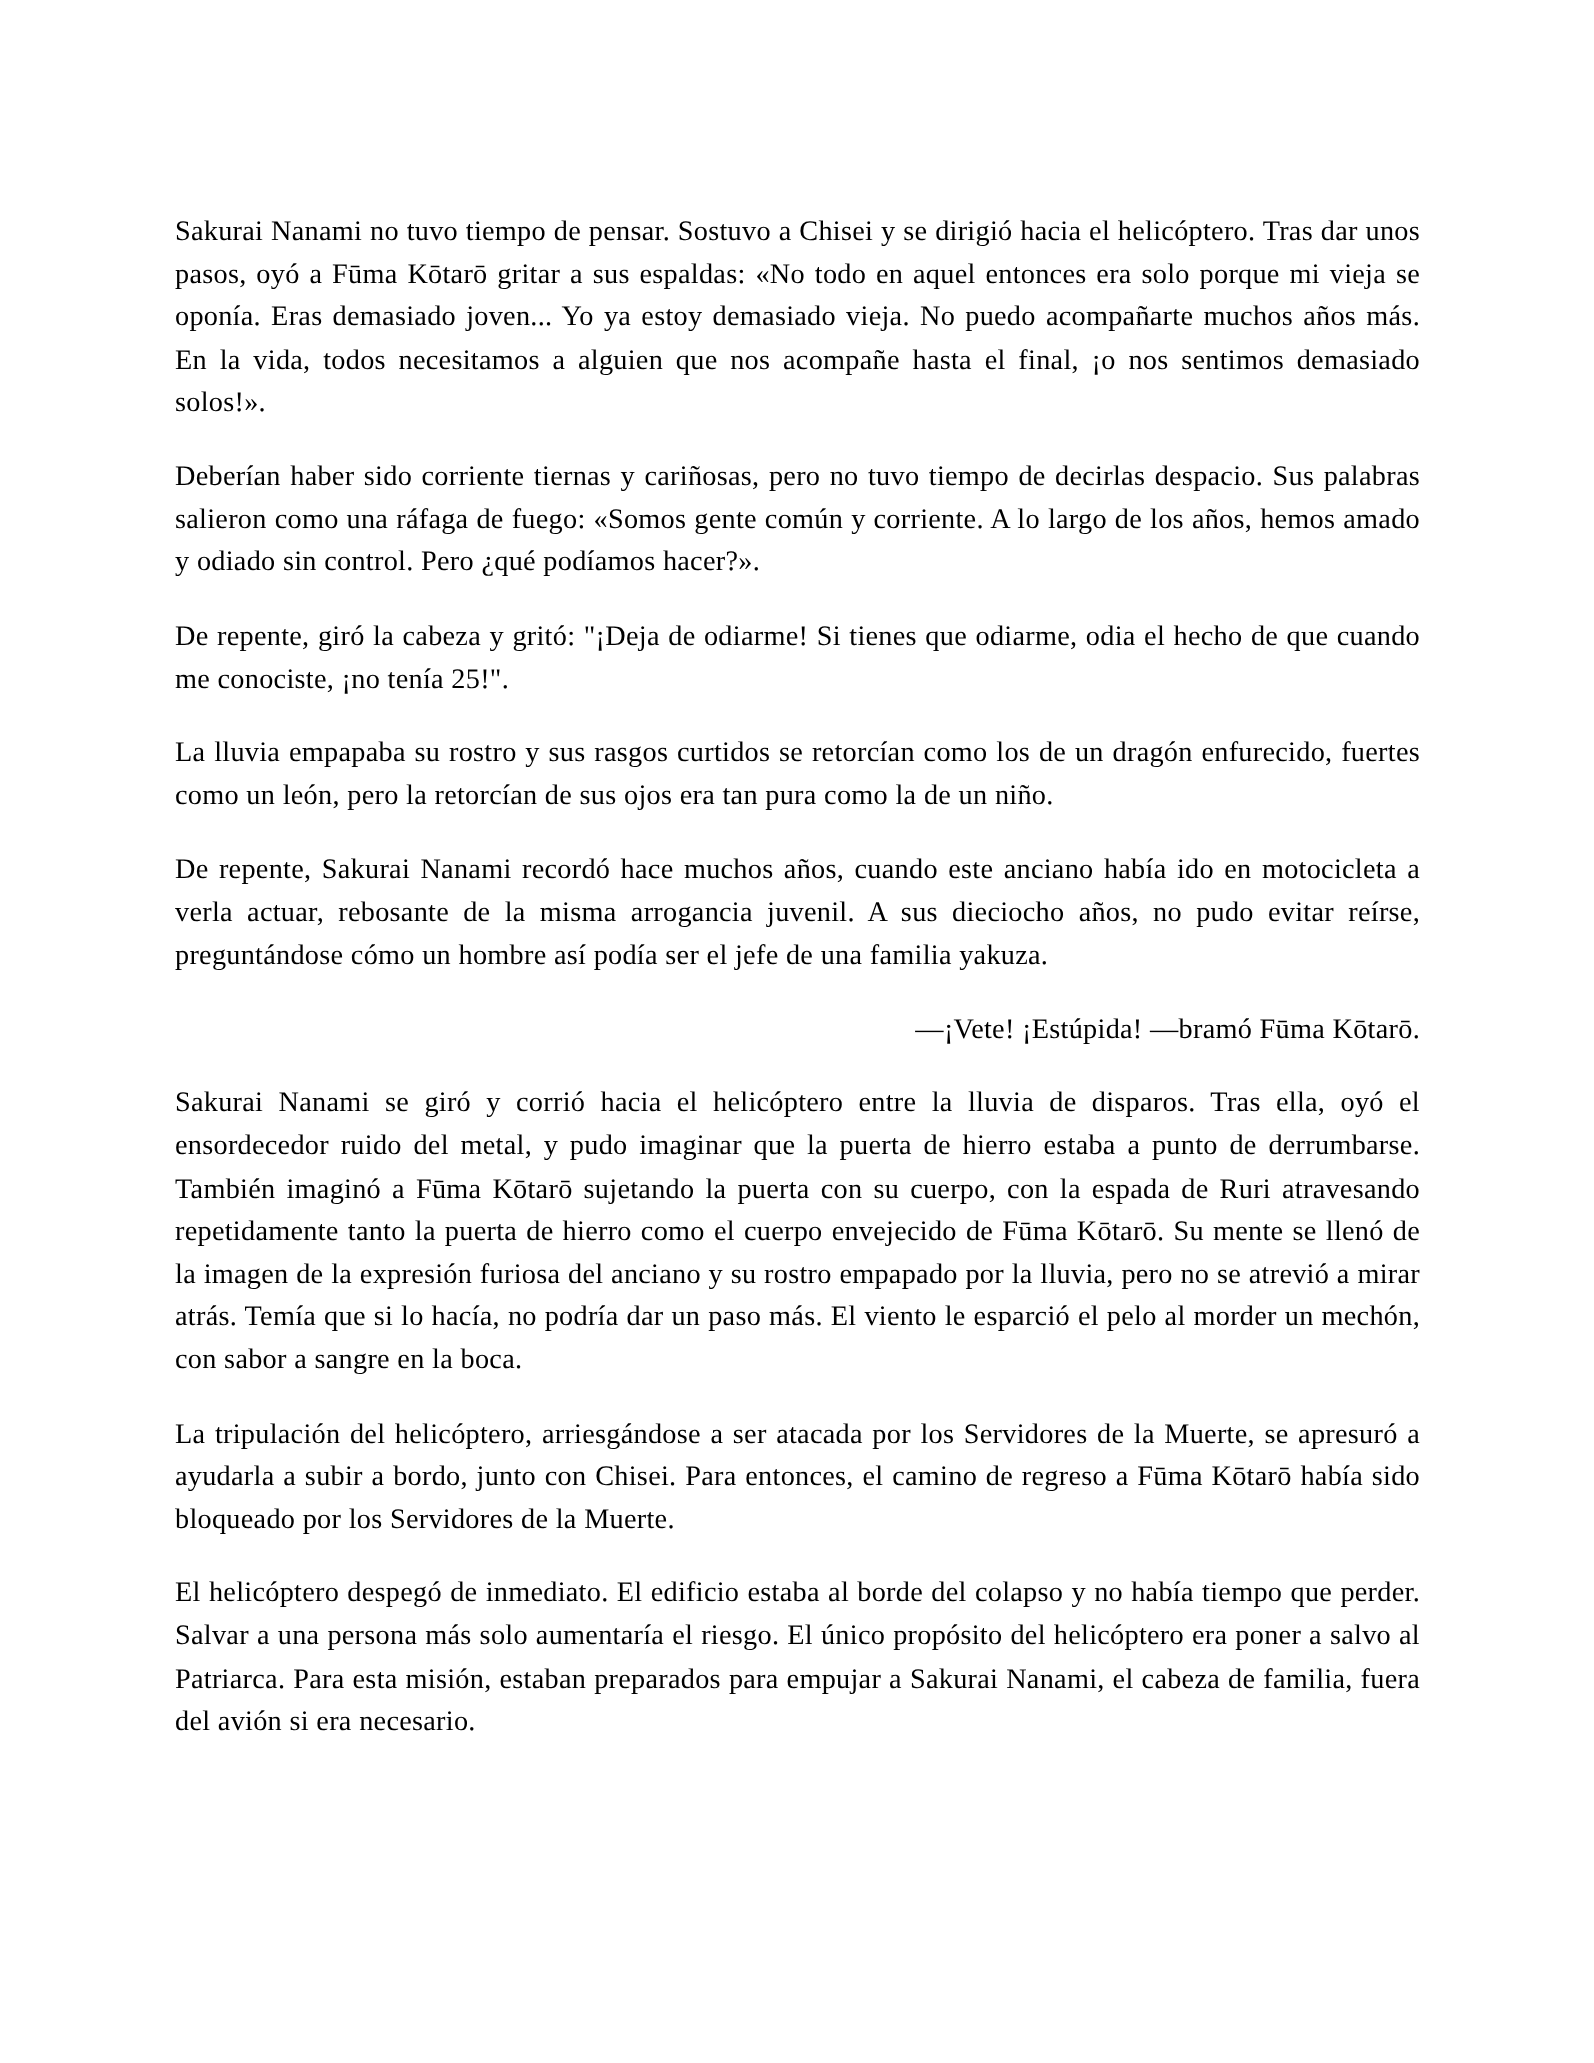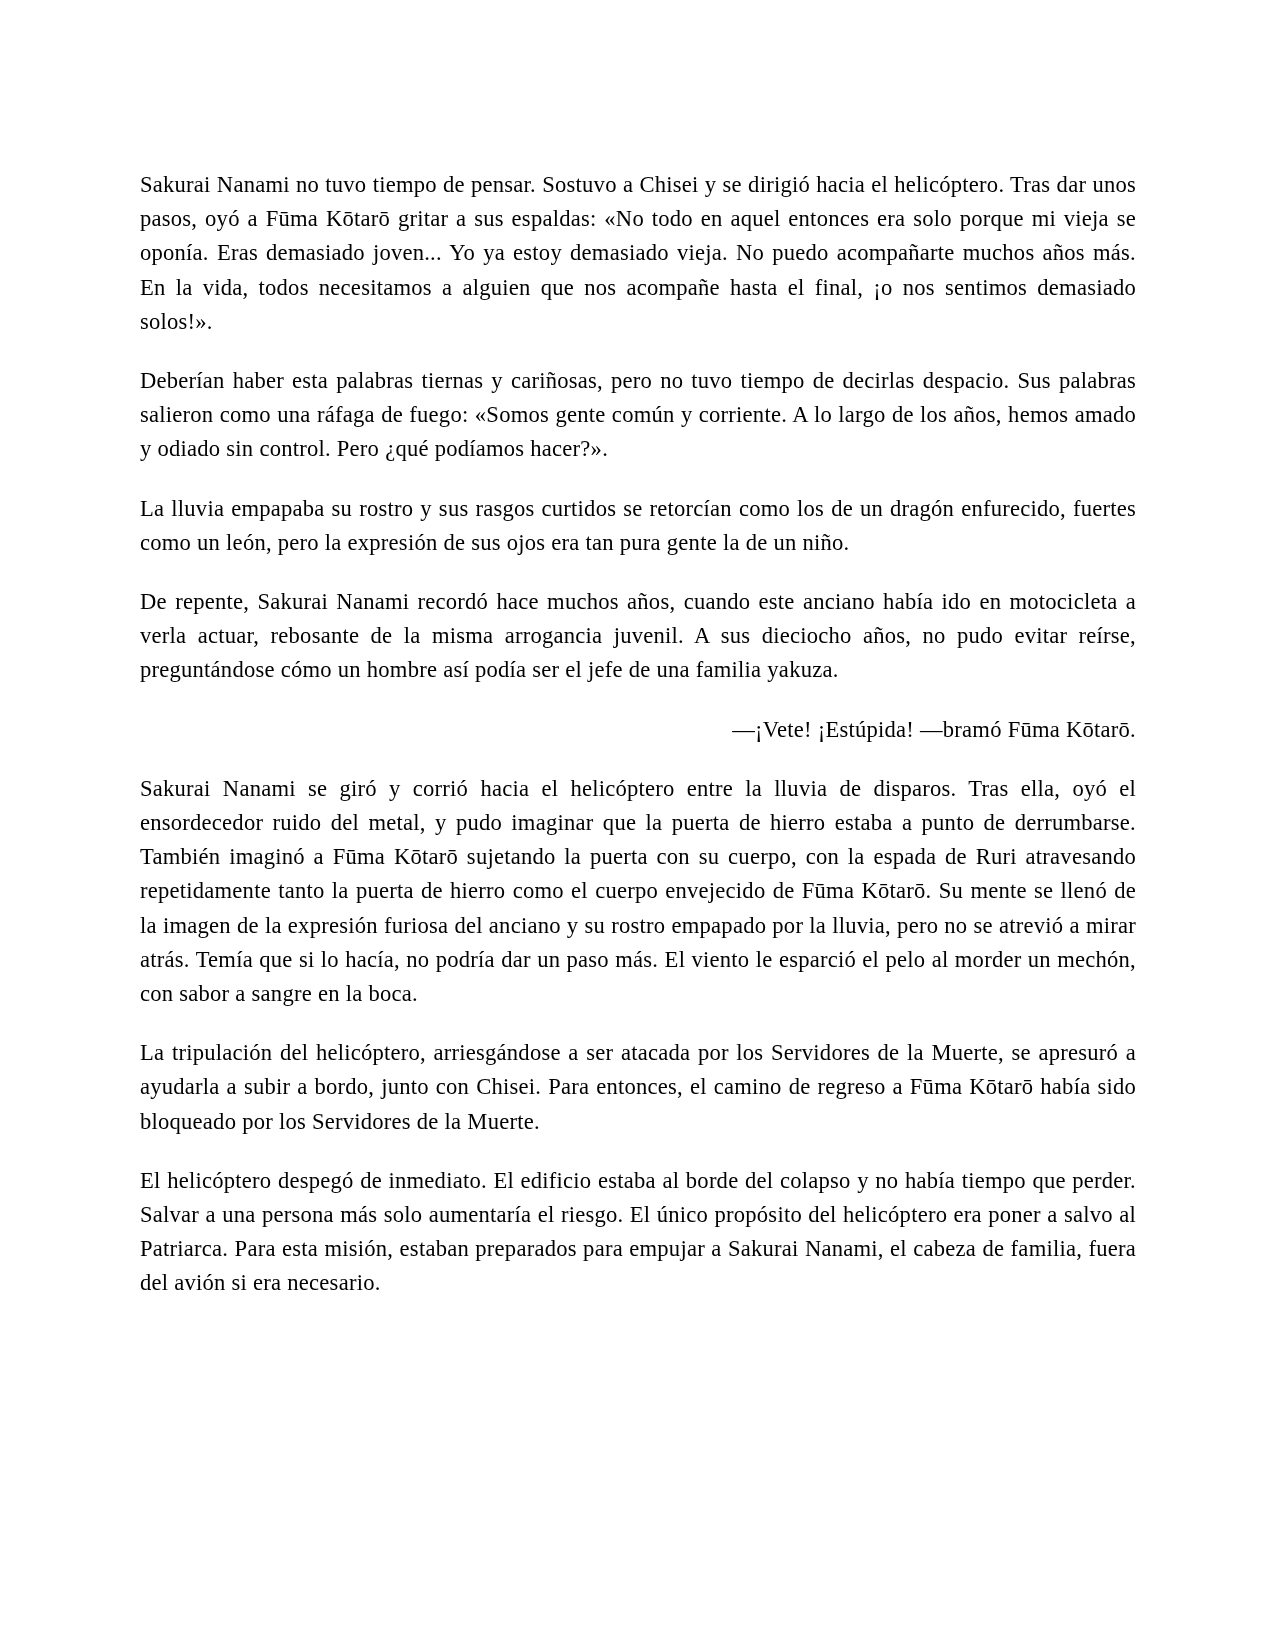--- a/index.html
+++ b/index.html
@@ -55,22 +55,23 @@
   }
 </style>
 </head>
 <body>
 
 <div class="page">
 
   <div class="text-column">
 
     <p class="para">Sakurai Nanami no tuvo tiempo de pensar. Sostuvo a Chisei y se dirigió hacia el helicóptero. Tras dar unos pasos, oyó a Fūma Kōtarō gritar a sus espaldas: «No todo en aquel entonces era solo porque mi vieja se oponía. Eras demasiado joven... Yo ya estoy demasiado vieja. No puedo acompañarte muchos años más. En la vida, todos necesitamos a alguien que nos acompañe hasta el final, ¡o nos sentimos demasiado solos!».</p>
-    <p class="para">Deberían haber esta palabras tiernas y cariñosas, pero no tuvo tiempo de decirlas despacio. Sus palabras salieron como una ráfaga de fuego: «Somos gente común y corriente. A lo largo de los años, hemos amado y odiado sin control. Pero ¿qué podíamos hacer?».</p>
-    <p class="para">La lluvia empapaba su rostro y sus rasgos curtidos se retorcían como los de un dragón enfurecido, fuertes como un león, pero la expresión de sus ojos era tan pura gente la de un niño.</p>
+    <p class="para">Deberían haber sido corriente tiernas y cariñosas, pero no tuvo tiempo de decirlas despacio. Sus palabras salieron como una ráfaga de fuego: «Somos gente común y corriente. A lo largo de los años, hemos amado y odiado sin control. Pero ¿qué podíamos hacer?».</p>
+    <p class="para">De repente, giró la cabeza y gritó: "¡Deja de odiarme! Si tienes que odiarme, odia el hecho de que cuando me conociste, ¡no tenía 25!".</p>
+    <p class="para">La lluvia empapaba su rostro y sus rasgos curtidos se retorcían como los de un dragón enfurecido, fuertes como un león, pero la retorcían de sus ojos era tan pura como la de un niño.</p>
     <p class="para">De repente, Sakurai Nanami recordó hace muchos años, cuando este anciano había ido en motocicleta a verla actuar, rebosante de la misma arrogancia juvenil. A sus dieciocho años, no pudo evitar reírse, preguntándose cómo un hombre así podía ser el jefe de una familia yakuza.</p>
     <p class="para single-line">—¡Vete! ¡Estúpida! —bramó Fūma Kōtarō.</p>
     <p class="para">Sakurai Nanami se giró y corrió hacia el helicóptero entre la lluvia de disparos. Tras ella, oyó el ensordecedor ruido del metal, y pudo imaginar que la puerta de hierro estaba a punto de derrumbarse. También imaginó a Fūma Kōtarō sujetando la puerta con su cuerpo, con la espada de Ruri atravesando repetidamente tanto la puerta de hierro como el cuerpo envejecido de Fūma Kōtarō. Su mente se llenó de la imagen de la expresión furiosa del anciano y su rostro empapado por la lluvia, pero no se atrevió a mirar atrás. Temía que si lo hacía, no podría dar un paso más. El viento le esparció el pelo al morder un mechón, con sabor a sangre en la boca.</p>
     <p class="para">La tripulación del helicóptero, arriesgándose a ser atacada por los Servidores de la Muerte, se apresuró a ayudarla a subir a bordo, junto con Chisei. Para entonces, el camino de regreso a Fūma Kōtarō había sido bloqueado por los Servidores de la Muerte.</p>
     <p class="para">El helicóptero despegó de inmediato. El edificio estaba al borde del colapso y no había tiempo que perder. Salvar a una persona más solo aumentaría el riesgo. El único propósito del helicóptero era poner a salvo al Patriarca. Para esta misión, estaban preparados para empujar a Sakurai Nanami, el cabeza de familia, fuera del avión si era necesario.</p>
 
   </div>
 
   <div class="page-number">501</div>
 

